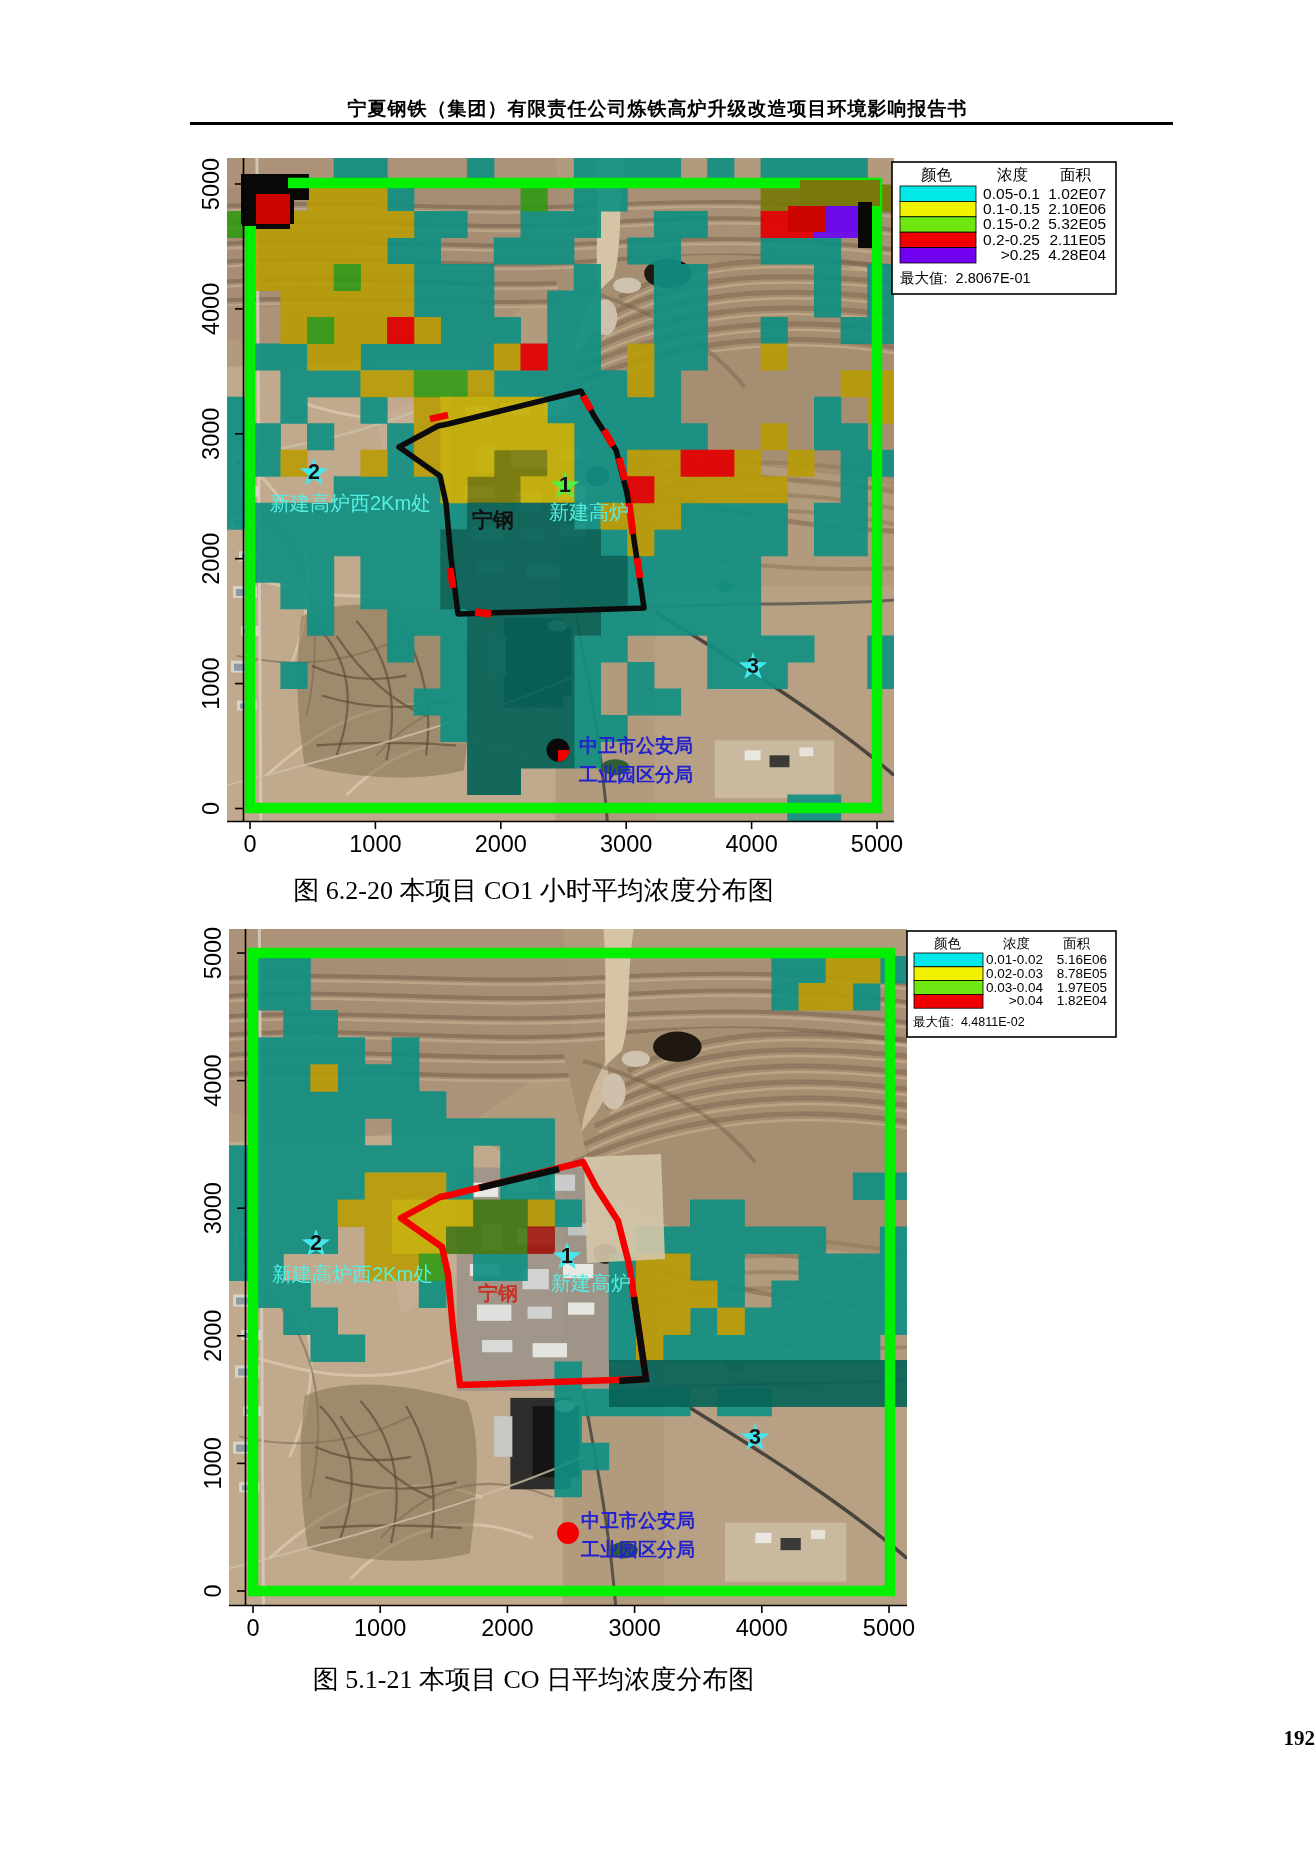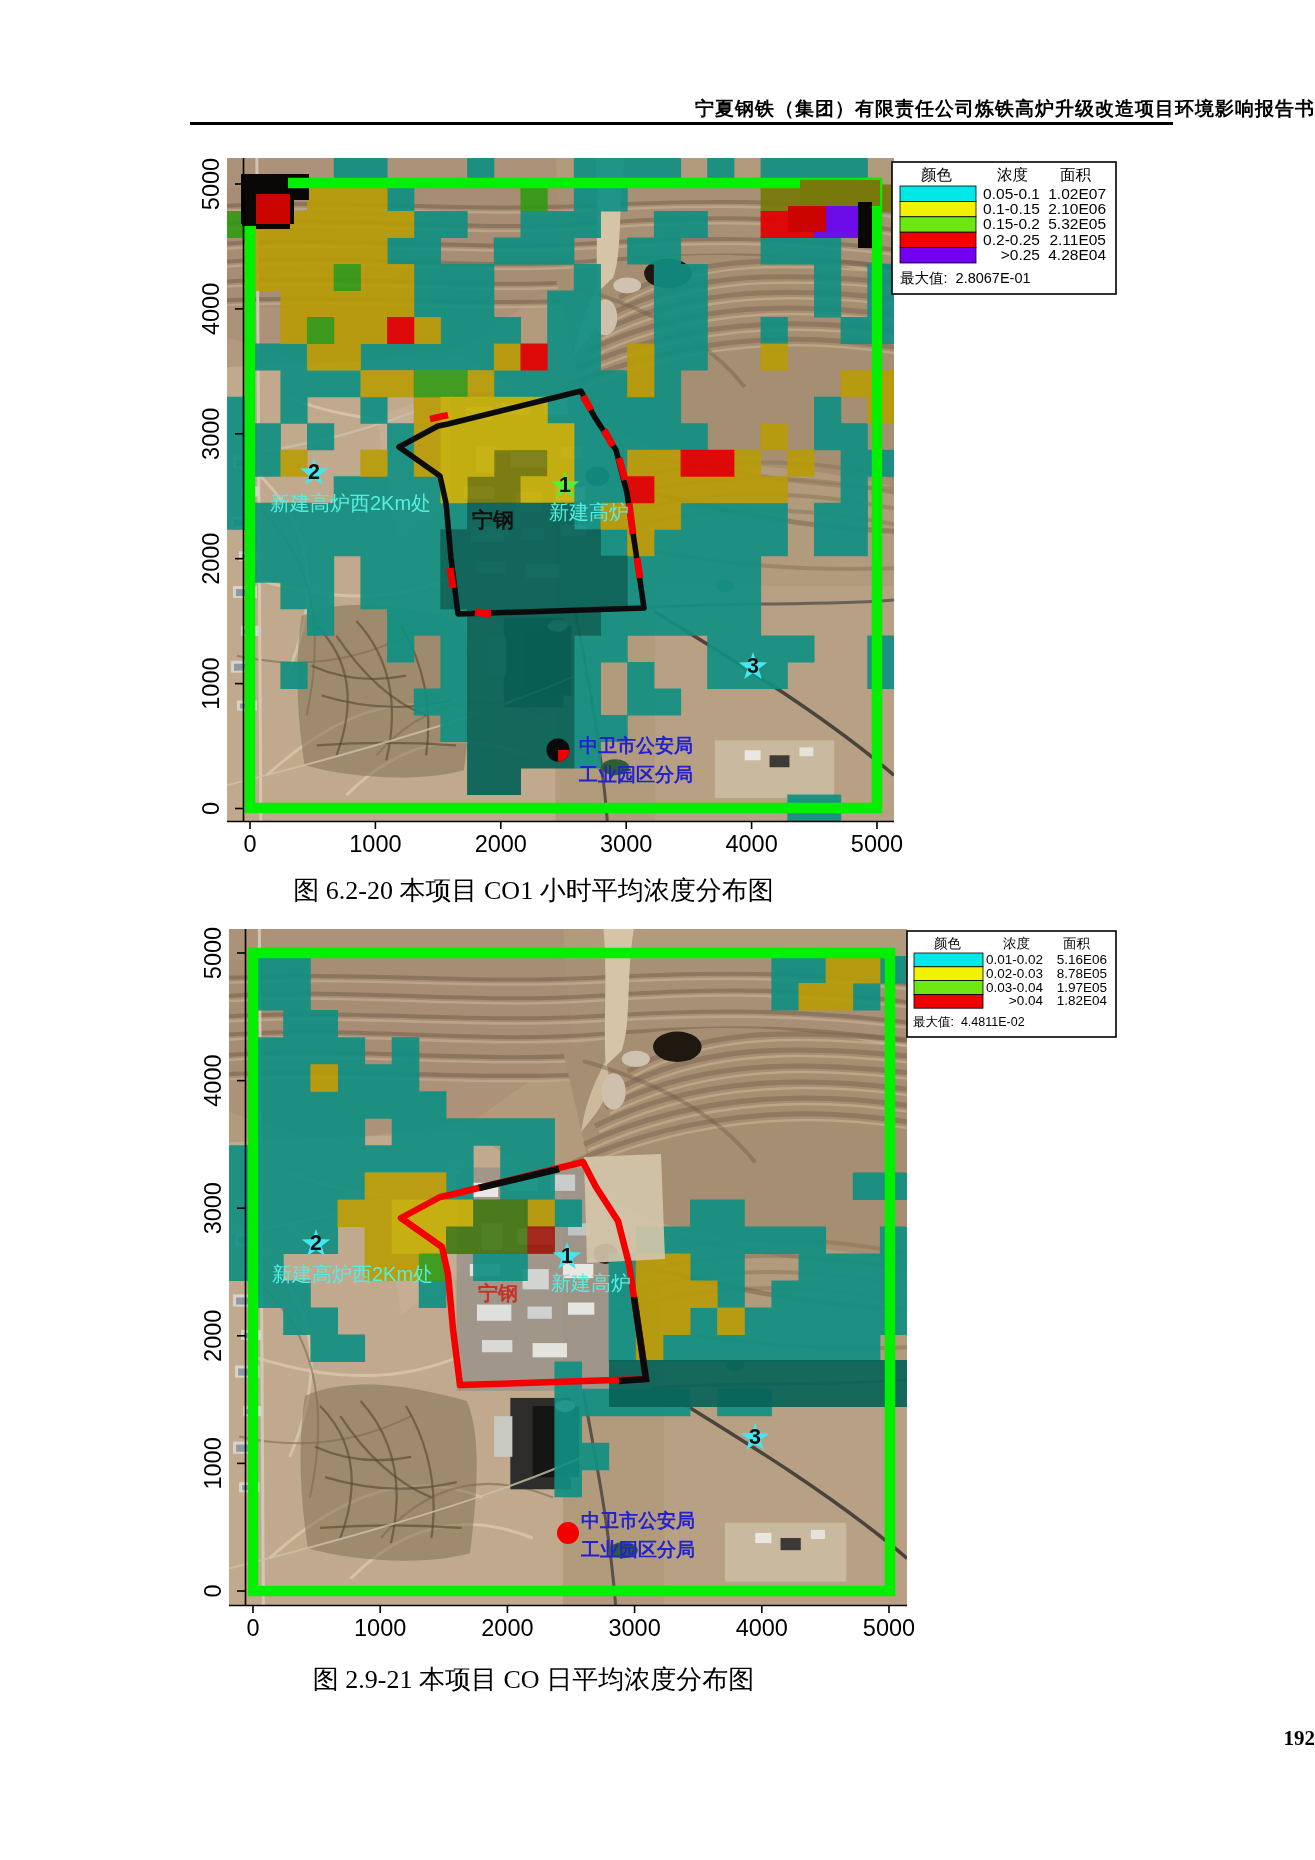--- a/index.html
+++ b/index.html
@@ -1,16 +1,16 @@
 <!DOCTYPE html>
 <html><head><meta charset="utf-8">
 <style>
 html,body{margin:0;padding:0;background:#fff;width:1315px;height:1860px;overflow:hidden}
 body{position:relative;font-family:"Liberation Serif",serif}
-.hdr{position:absolute;left:0;top:96px;width:1315px;text-align:right;font-family:"Liberation Sans",sans-serif;font-weight:bold;font-size:19px;color:#000;letter-spacing:1px}
+.hdr{position:absolute;left:0;top:96px;width:1315px;text-align:center;font-family:"Liberation Sans",sans-serif;font-weight:bold;font-size:19px;color:#000;letter-spacing:1px}
 .hline{position:absolute;left:190px;top:122px;width:983px;height:2.5px;background:#000}
 .cap{position:absolute;width:1067px;text-align:center;font-size:26px;color:#000}
 .pg{position:absolute;left:0;top:1726px;width:1315px;text-align:right;font-size:21px;font-weight:bold}
 </style></head>
 <body>
 
 <div class="hdr">宁夏钢铁（集团）有限责任公司炼铁高炉升级改造项目环境影响报告书</div>
 
 <div class="hline"></div>
 
@@ -489,14 +489,14 @@
 <rect x="914" y="62.6" width="69" height="13.8" fill="#6EE612" stroke="#000" stroke-width="0.8"></rect>
 <text x="1043" y="73.6" text-anchor="end">0.03-0.04</text>
 <text x="1107" y="73.6" text-anchor="end">1.97E05</text>
 <rect x="914" y="76.4" width="69" height="13.8" fill="#F00000" stroke="#000" stroke-width="0.8"></rect>
 <text x="1043" y="87.4" text-anchor="end">&gt;0.04</text>
 <text x="1107" y="87.4" text-anchor="end">1.82E04</text>
 <text x="913" y="108" font-size="12.5">最大值:&nbsp; 4.4811E-02</text>
 </g>
 </svg>
 
-<div class="cap" style="top:1662px">图 2.9-21  本项目 CO 日平均浓度分布图</div>
+<div class="cap" style="top:1662px">图 5.1-21  本项目 CO 日平均浓度分布图</div>
 
 <div class="pg">192</div>
 </body></html>

